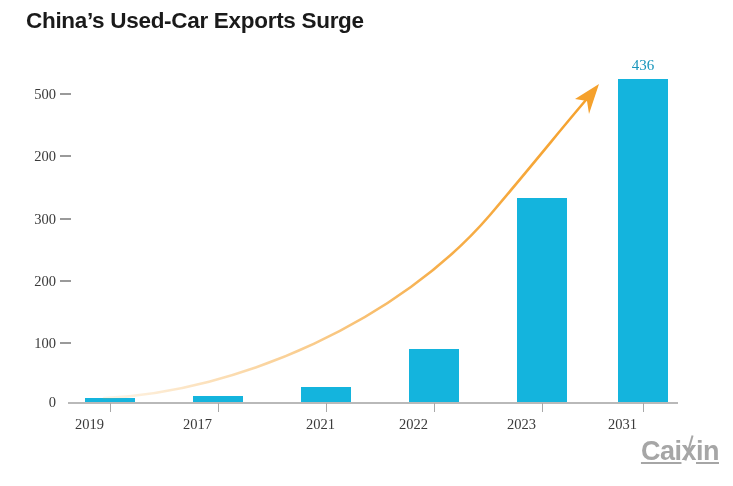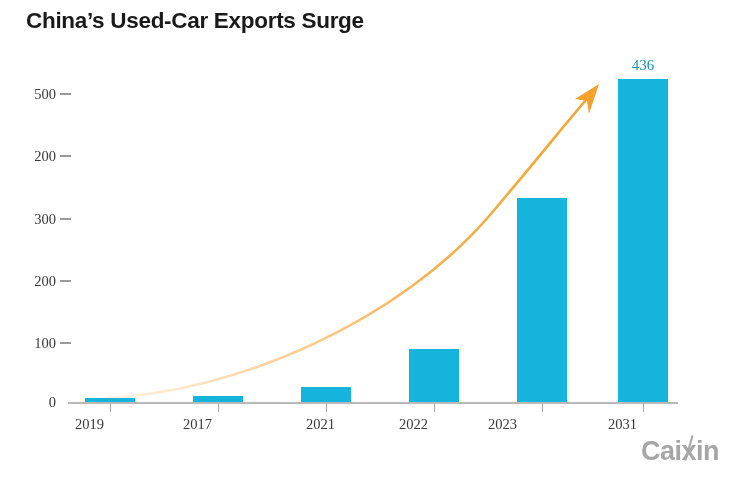--- a/index.html
+++ b/index.html
@@ -131,20 +131,21 @@
   .brand-logo {
     position: absolute;
     right: 14px;
     top: 438px;
     font-family: "Liberation Sans", sans-serif;
     font-weight: bold;
     font-size: 27px;
     color: #a6a6a6;
     letter-spacing: -0.5px;
     line-height: 1;
+    text-decoration: underline;
   }
   .brand-logo .x-mark {
     position: relative;
     display: inline-block;
   }
   .brand-logo .x-mark::after {
     content: "";
     position: absolute;
     left: 48%;
     top: -3px;
@@ -195,21 +196,21 @@
     <div class="x-tick-mark" style="left:218px"></div>
     <div class="x-tick-mark" style="left:326px"></div>
     <div class="x-tick-mark" style="left:434px"></div>
     <div class="x-tick-mark" style="left:542px"></div>
     <div class="x-tick-mark" style="left:643px"></div>
 
     <div class="x-tick-label" style="left:75px">2019</div>
     <div class="x-tick-label" style="left:183px">2017</div>
     <div class="x-tick-label" style="left:306px">2021</div>
     <div class="x-tick-label" style="left:399px">2022</div>
-    <div class="x-tick-label" style="left:488px">2023</div>
+    <div class="x-tick-label" style="left:507px">2023</div>
     <div class="x-tick-label" style="left:608px">2031</div>
 
     <svg class="trend-arrow" viewBox="0 0 733 486">
       <defs>
         <linearGradient id="arrowFade" x1="0" y1="1" x2="1" y2="0">
           <stop offset="0%" stop-color="#f5a12c" stop-opacity="0.12"></stop>
           <stop offset="22%" stop-color="#f5a12c" stop-opacity="0.45"></stop>
           <stop offset="55%" stop-color="#f5a12c" stop-opacity="0.85"></stop>
           <stop offset="100%" stop-color="#f5a12c" stop-opacity="1"></stop>
         </linearGradient>

